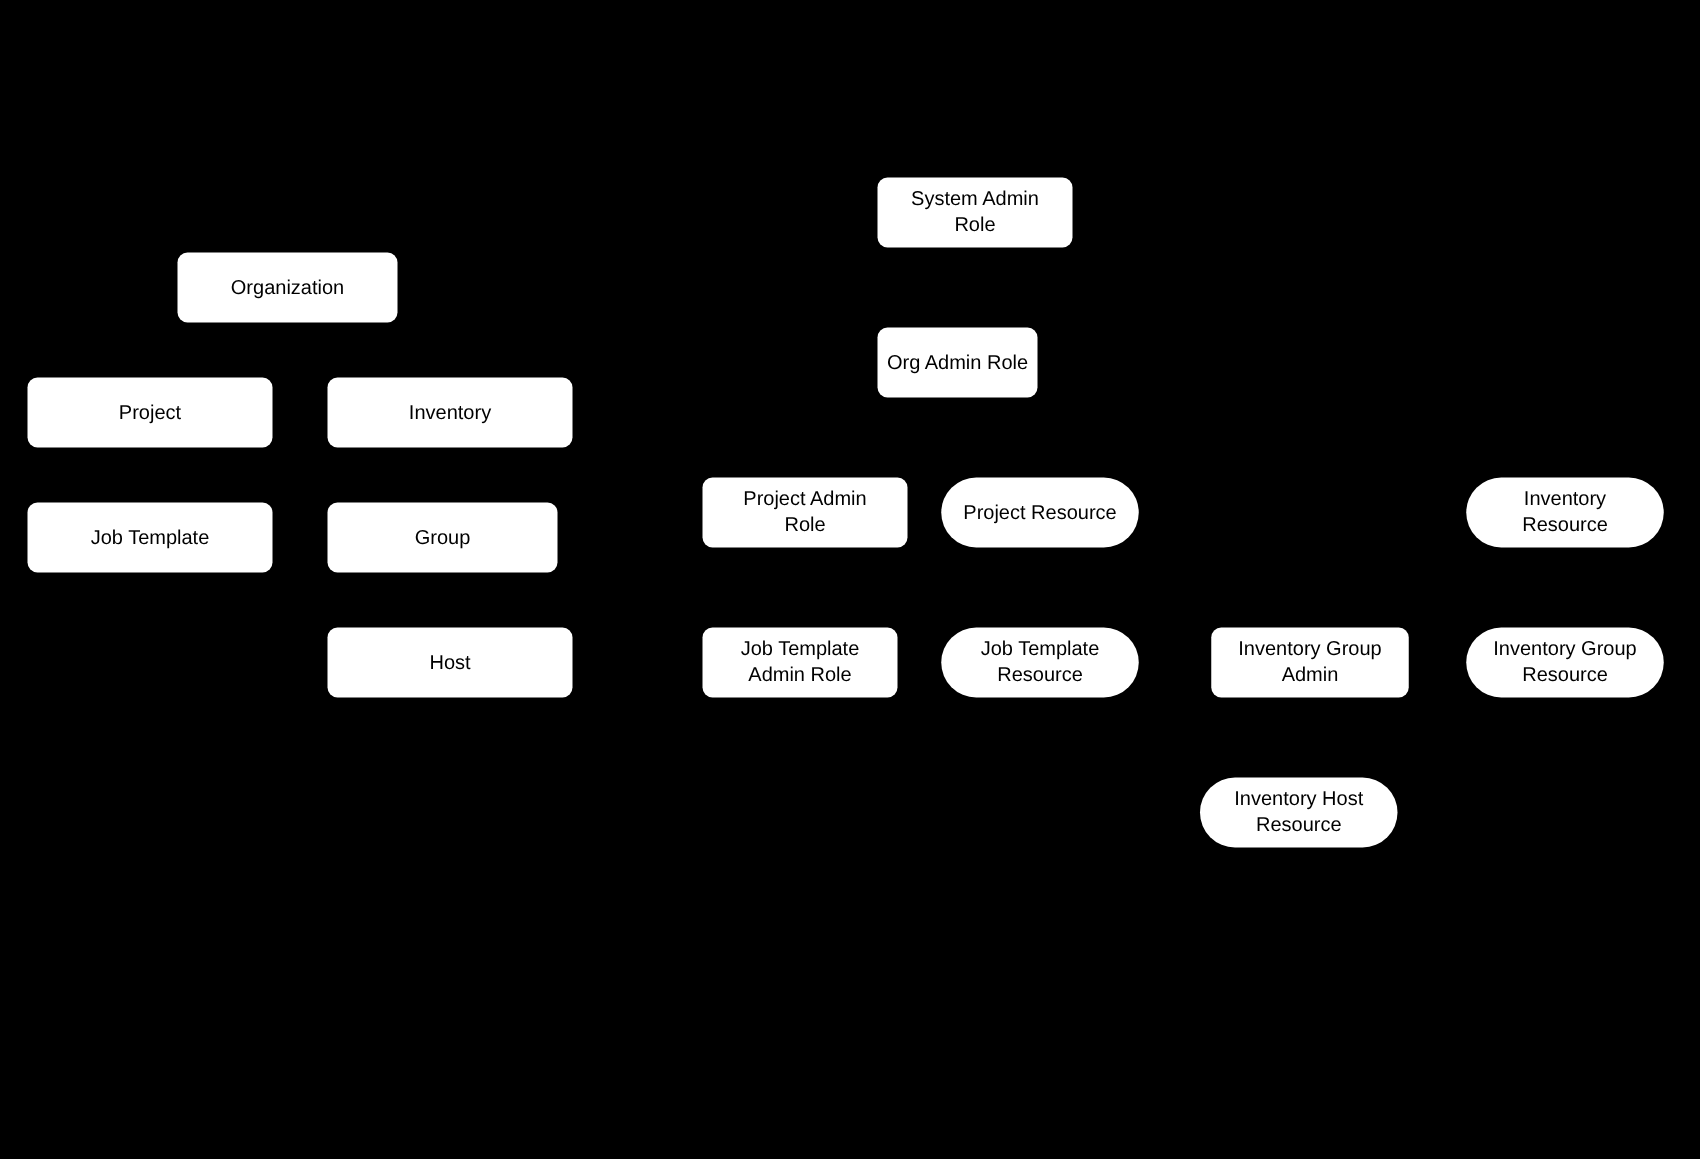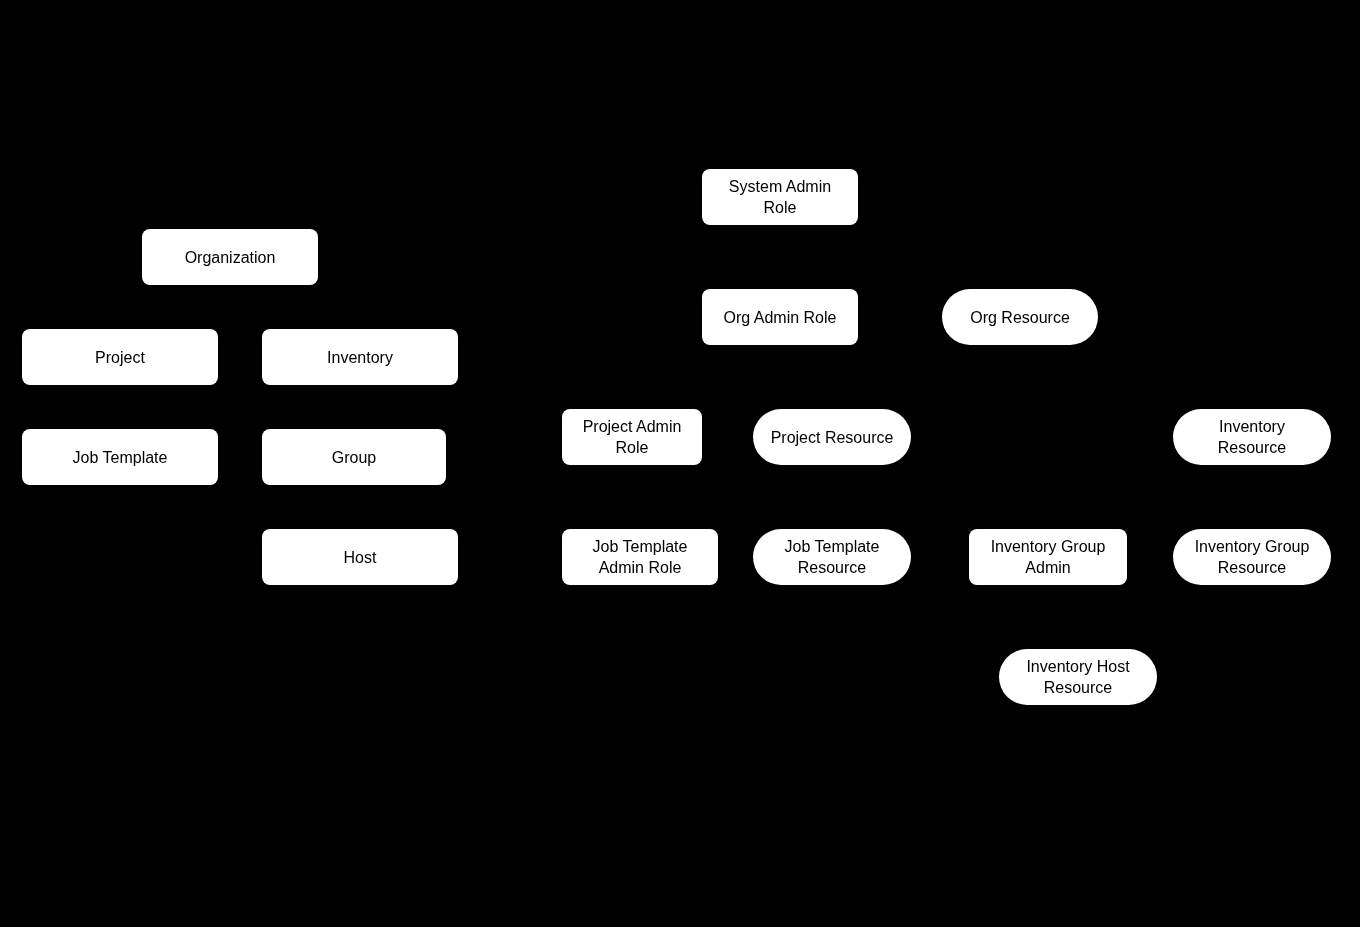--- a/index.html
+++ b/index.html
@@ -22,54 +22,52 @@
     color: #000000;
     display: flex;
     align-items: center;
     justify-content: center;
     text-align: center;
     font-size: 16px;
     line-height: 21px;
     white-space: pre-line;
     box-sizing: border-box;
     border-radius: 8px;
-    margin-top: 27px;
   }
   .pill {
     border-radius: 28px;
   }
 </style>
 </head>
 <body>
 
 <div class="canvas">
 
   <div class="node" style="left:142px; top:202px; width:176px;">Organization</div>
   <div class="node" style="left:22px; top:302px; width:196px;">Project</div>
   <div class="node" style="left:262px; top:302px; width:196px;">Inventory</div>
   <div class="node" style="left:22px; top:402px; width:196px;">Job Template</div>
   <div class="node" style="left:262px; top:402px; width:184px;">Group</div>
   <div class="node" style="left:262px; top:502px; width:196px;">Host</div>
 
   <div class="node" style="left:702px; top:142px; width:156px;">System Admin
 Role</div>
-  <div class="node" style="left:702px; top:262px; width:156px;">Org Admin Role</div>
-  <div class="node pill" style="left:942px; top:262px; width:156px;">Org Resource</div>
+  <div class="node" style="left:702px; top:262px; width:128px;">Org Admin Role</div>
 
-  <div class="node" style="left:562px; top:382px; width:140px;">Project Admin
+  <div class="node" style="left:562px; top:382px; width:164px;">Project Admin
 Role</div>
   <div class="node pill" style="left:753px; top:382px; width:158px;">Project Resource</div>
   <div class="node pill" style="left:1173px; top:382px; width:158px;">Inventory
 Resource</div>
 
   <div class="node" style="left:562px; top:502px; width:156px;">Job Template
 Admin Role</div>
   <div class="node pill" style="left:753px; top:502px; width:158px;">Job Template
 Resource</div>
   <div class="node" style="left:969px; top:502px; width:158px;">Inventory Group
 Admin</div>
   <div class="node pill" style="left:1173px; top:502px; width:158px;">Inventory Group
 Resource</div>
 
-  <div class="node pill" style="left:999px; top:622px; width:158px;">Inventory Host
+  <div class="node pill" style="left:960px; top:622px; width:158px;">Inventory Host
 Resource</div>
 
 </div>
 
 </body></html>

